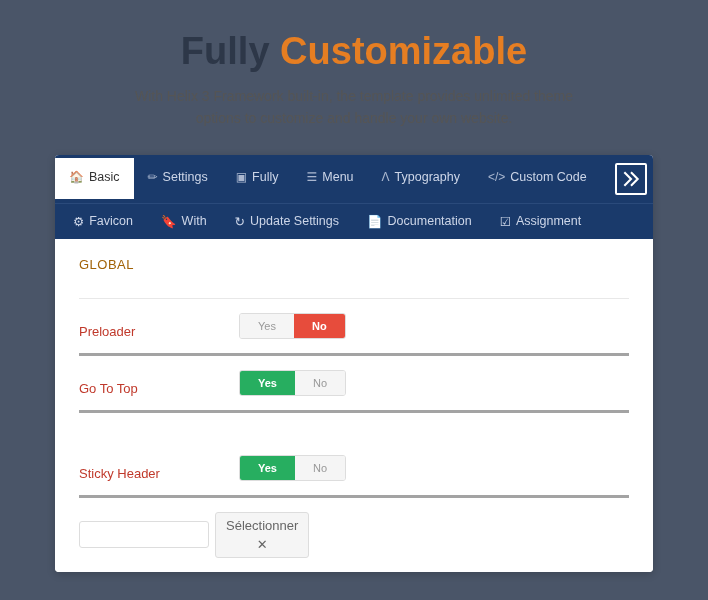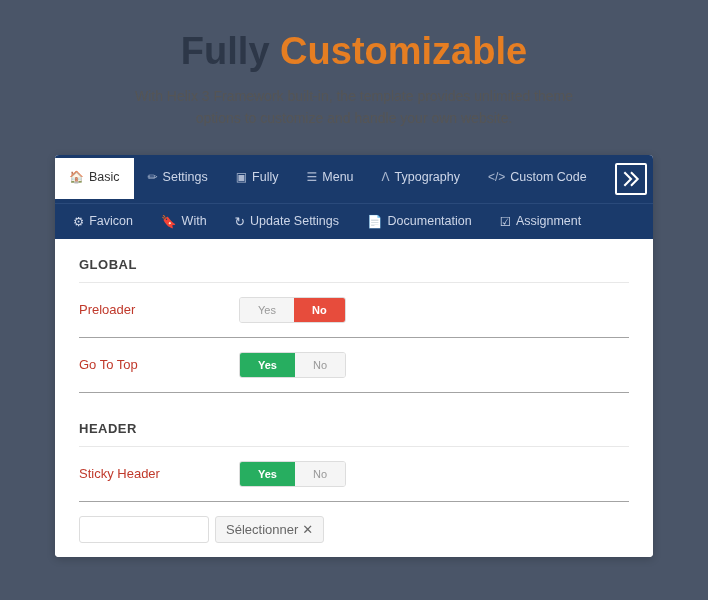--- a/index.html
+++ b/index.html
@@ -126,33 +126,33 @@
       background: #fff;
       padding: 0;
     }
 
     .section-group {
       padding: 18px 24px 0;
     }
 
     .section-title {
       font-size: 13px;
-      font-weight: 700;
-      color: #404040;
+      font-weight: 400;
+      color: #a16207;
       letter-spacing: 0.5px;
-      padding-bottom: 10px;
+      padding-bottom: 26px;
       border-bottom: 1px solid #e8e8e8;
       margin-bottom: 0;
     }
 
     .form-row {
       display: flex;
-      align-items: center;
+      align-items: flex-end;
       padding: 14px 0;
-      border-bottom: 1px solid #a3a3a3;
+      border-bottom: 3px solid #a3a3a3;
     }
 
     .form-label {
       font-size: 13px;
       color: #c0392b;
       width: 160px;
       flex-shrink: 0;
     }
 
     .toggle-group {
@@ -208,20 +208,21 @@
       background: #f5f5f5;
       border: 1px solid #ddd;
       border-radius: 3px;
       padding: 5px 10px;
       font-size: 13px;
       cursor: pointer;
       color: #666;
       display: flex;
       align-items: center;
       gap: 4px;
+      flex-direction: column;
     }
   </style>
 </head>
 <body>
 
 <div class="hero-section">
   <h1 class="hero-title">
     <span>Fully</span>
     <span class="highlight">Customizable</span>
   </h1>
@@ -307,21 +308,20 @@
       <div class="form-row">
         <div class="form-label">Go To Top</div>
         <div class="toggle-group">
           <button class="toggle-btn active-yes">Yes</button>
           <button class="toggle-btn inactive">No</button>
         </div>
       </div>
     </div>
 
     <div class="section-group" style="margin-top:10px;">
-      <div class="section-title">HEADER</div>
 
       <div class="form-row">
         <div class="form-label">Sticky Header</div>
         <div class="toggle-group">
           <button class="toggle-btn active-yes">Yes</button>
           <button class="toggle-btn inactive">No</button>
         </div>
       </div>
 
       <div class="favicon-row">

